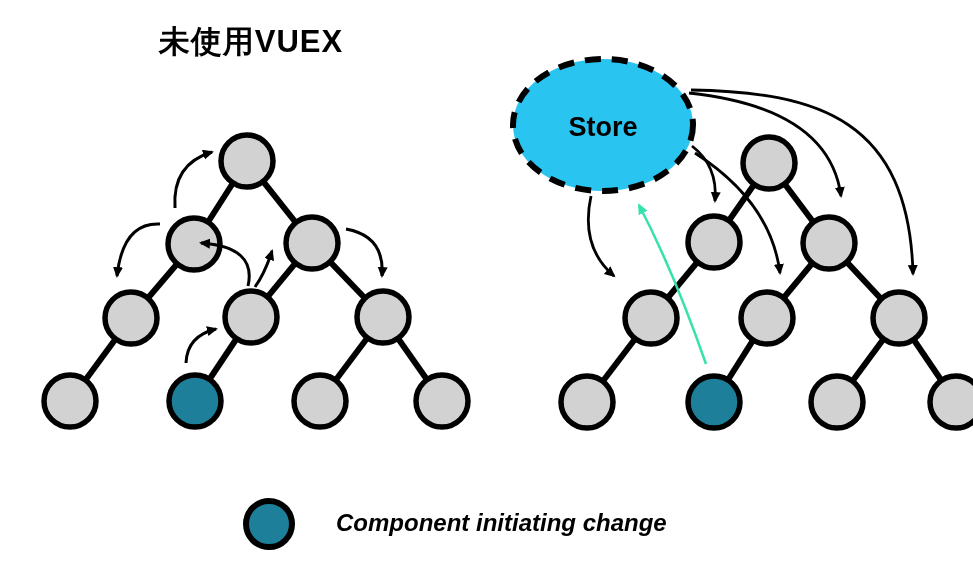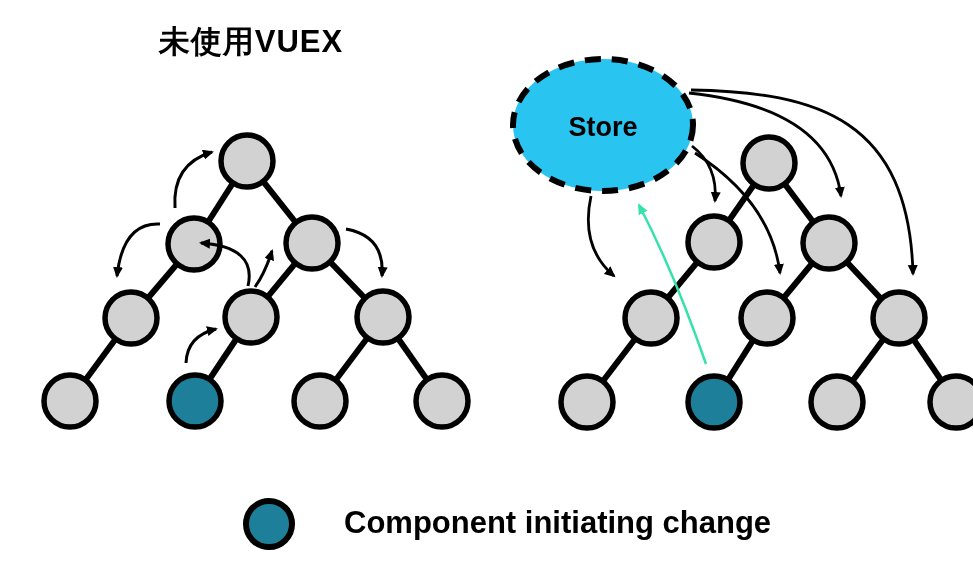--- a/index.html
+++ b/index.html
@@ -24,22 +24,22 @@
     font-size:27px;font-weight:700;fill:var(--ink,#000);
   }
   .legend{position:absolute;left:0;top:0;width:973px;height:0;}
   .legend-swatch{
     position:absolute;left:214px;top:498px;
     width:40px;height:40px;border-radius:50%;
     border:6px solid var(--ink,#000);
     background:var(--initiator,#1d7f99);
   }
   .legend-label{
-    position:absolute;left:315px;top:524px;transform:translateY(-54%);
-    font-size:31px;font-weight:700;color:var(--ink,#000);white-space:nowrap;
+    position:absolute;left:307px;top:524px;transform:translateY(-54%);
+    font-size:24px;font-weight:700;color:var(--ink,#000);white-space:nowrap;font-style:italic;
   }
   .edge-line{position:absolute;top:0;right:2px;width:2px;height:572px;background:#c6c6c6;}
 </style>
 </head>
 <body>
 
 <div class="canvas">
 
   <div class="panel-title left">未使用VUEX</div>
 

